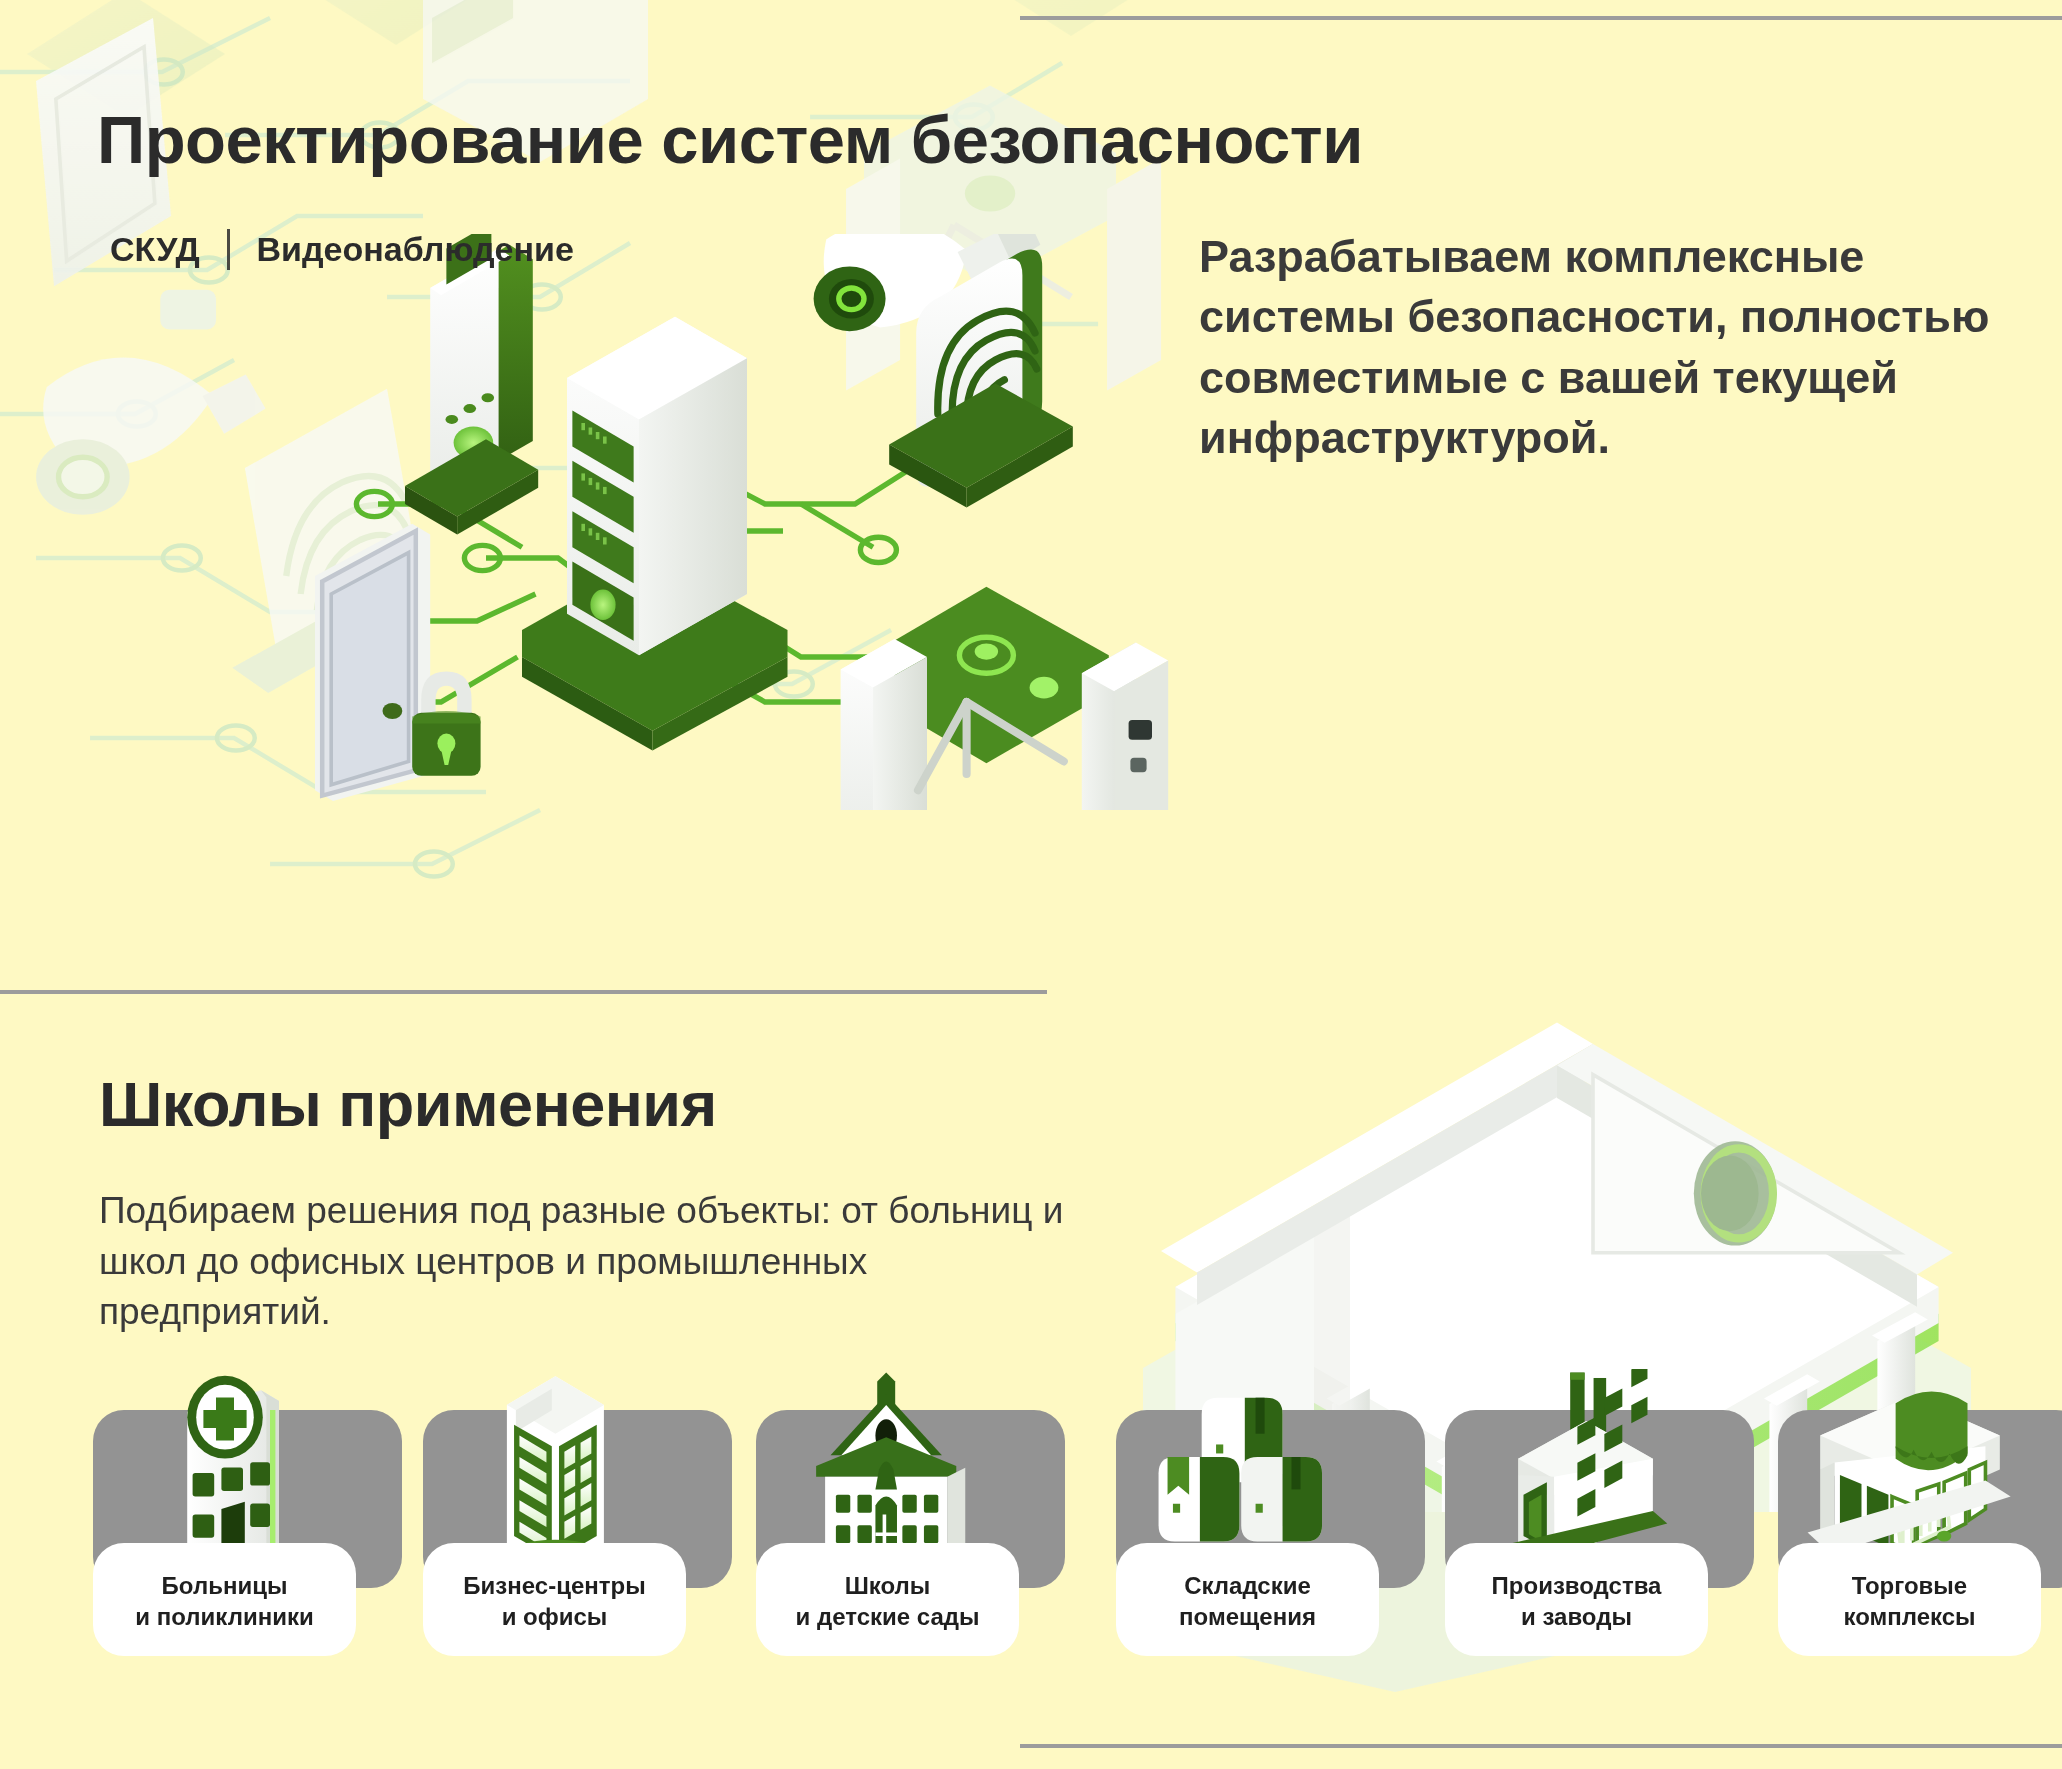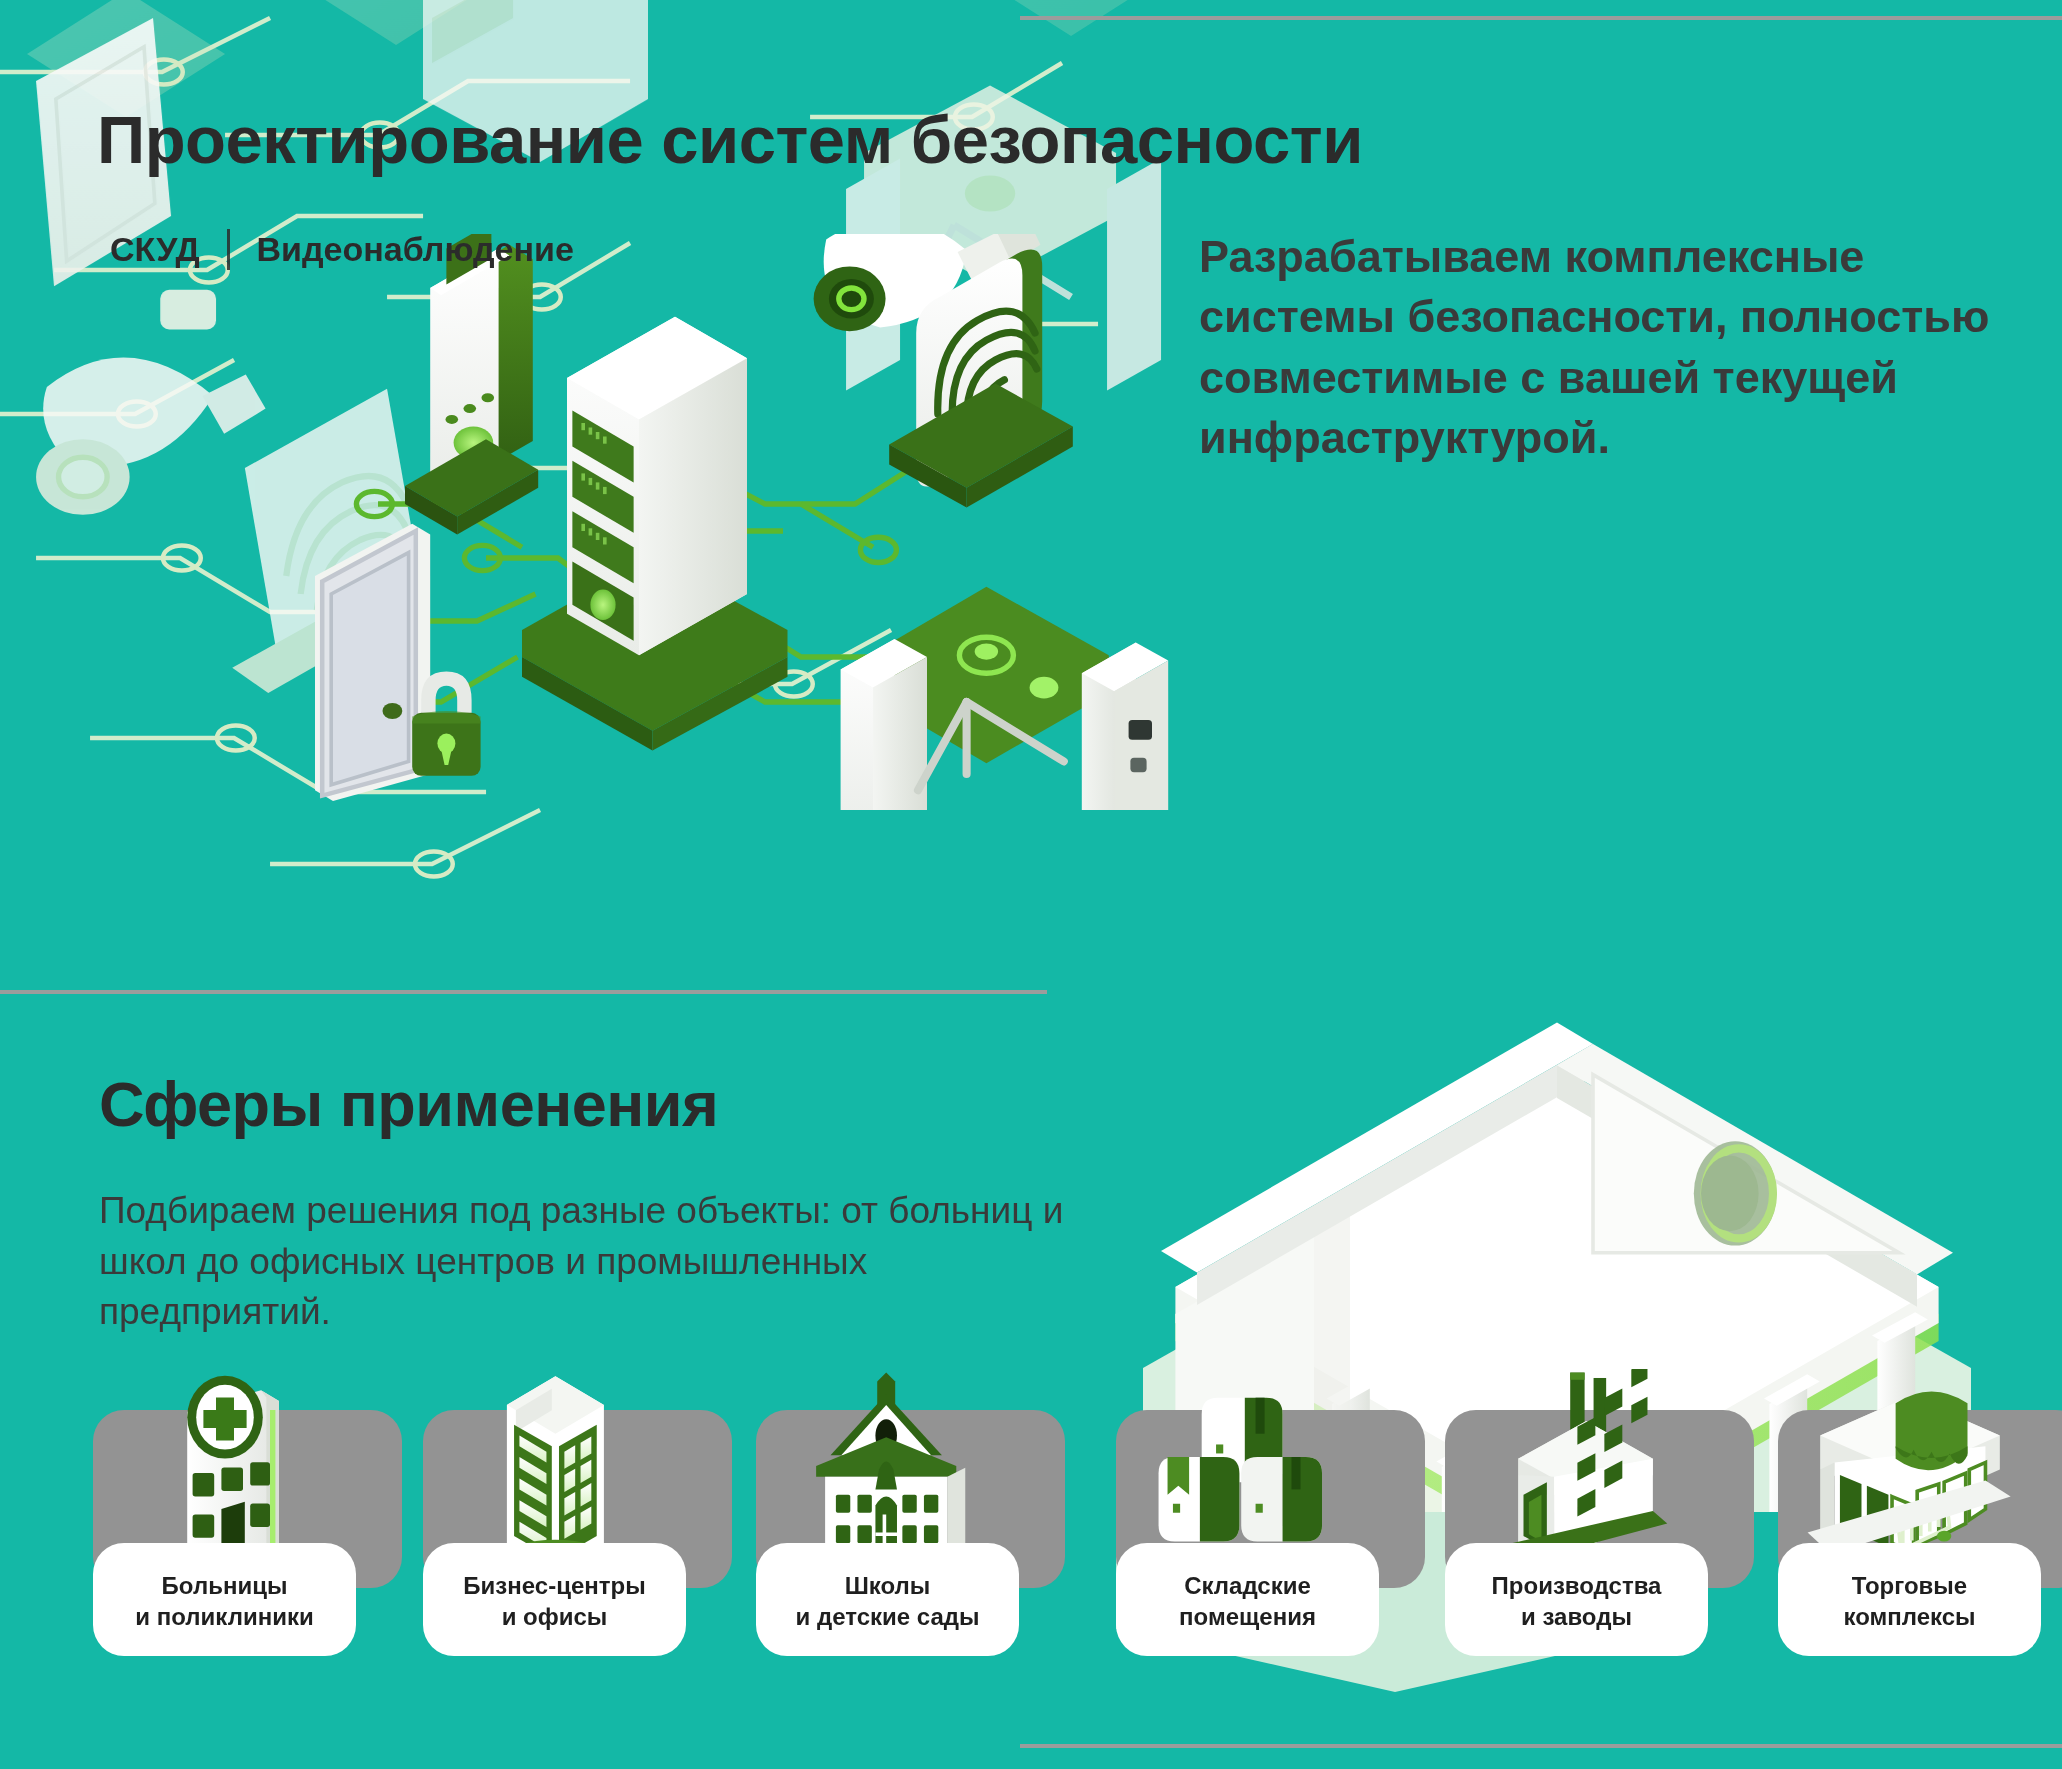--- a/index.html
+++ b/index.html
@@ -2,21 +2,21 @@
 <html style="font-size:14.4px"><head>
 <meta charset="utf-8">
 <style>
   * { box-sizing: border-box; margin: 0; padding: 0; }
   html, body {
     width: 2062px; height: 1770px;
     background: #ffffff;
     font-family: "Liberation Sans", sans-serif;
     overflow: hidden;
   }
-  .page { position: relative; width: 2062px; height: 1770px; background: #14b8a6; }
+  .page { position: relative; width: 2062px; height: 1770px; background: #fef9c3; }
 
   
   .bg-layer { position: absolute; inset: 0; pointer-events: none; }
   .bg-svg { position: absolute; top: 0; left: 0; }
 
   
   .divider { position: absolute; background: #9c9c9c; height: 3.6px; }
   .divider.top    { left: 1020px; right: 0;    top: 16px; }
   .divider.middle { left: 0;      width: 1047px; top: 990px; }
   .divider.bottom { left: 1020px; right: 0;    top: 1744px; }
@@ -321,21 +321,21 @@
   </svg>
 
   <h1 class="hero-title">Проектирование систем безопасности</h1>
   <div class="hero-subtitle">
     <span>СКУД</span>
     <span class="hero-sep"></span>
     <span>Видеонаблюдение</span>
   </div>
   <p class="hero-paragraph">Разрабатываем комплексные системы безопасности, полностью совместимые с вашей текущей инфраструктурой.</p>
 
-  <h2 class="sec2-title">Сферы применения</h2>
+  <h2 class="sec2-title">Школы применения</h2>
   <p class="sec2-paragraph">Подбираем решения под разные объекты: от больниц и школ до офисных центров и промышленных предприятий.</p>
 
   <svg style="position:absolute;left:1089px;top:864px" width="972" height="648" viewBox="0 0 1080 720">
     <defs>
       <linearGradient id="roofG" x1="0" y1="0" x2="1" y2="1">
         <stop offset="0%" stop-color="#ffffff"></stop>
           <stop offset="100%" stop-color="#e6e9e5"></stop>
       </linearGradient>
       <linearGradient id="colG" x1="0" y1="0" x2="1" y2="0">
         <stop offset="0%" stop-color="#ffffff"></stop>

